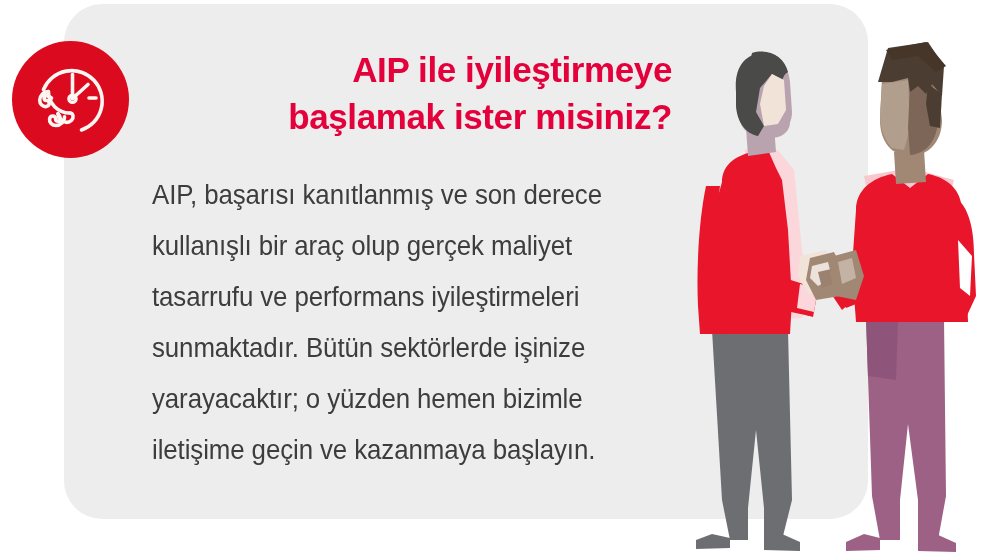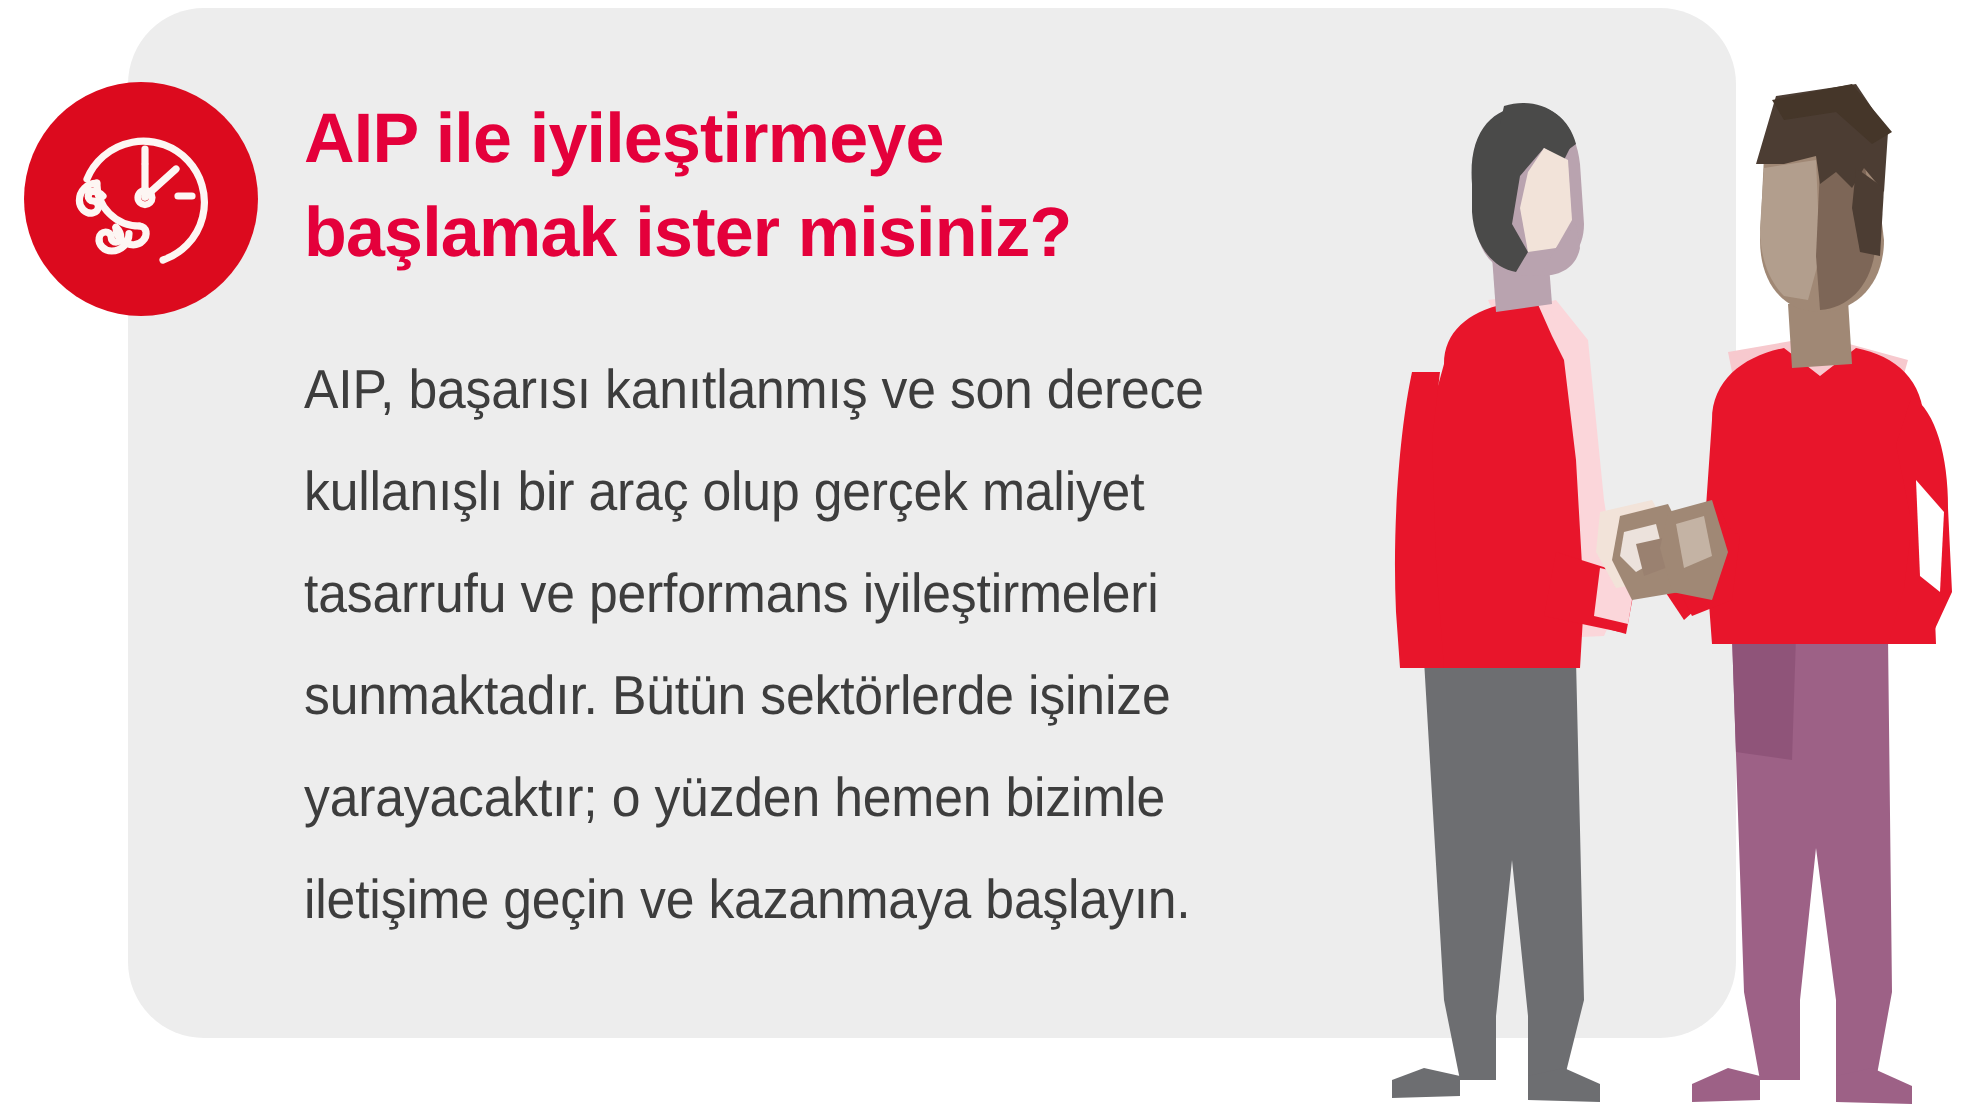--- a/index.html
+++ b/index.html
@@ -61,20 +61,21 @@
   }
   .headline {
     margin: 0;
     font-family: "Liberation Sans", sans-serif;
     font-weight: bold;
     font-size: 35px;
     line-height: 47px;
     letter-spacing: -0.4px;
     color: #e4003b;
     white-space: pre-line;
+    text-align: right;
   }
   .body-copy {
     margin: 0;
     padding-top: 29px;
     font-family: "Liberation Sans Narrow", "Liberation Sans", sans-serif;
     font-size: 27.5px;
     line-height: 51px;
     letter-spacing: -0.1px;
     color: #3d3d3d;
     transform: scaleX(0.94);

